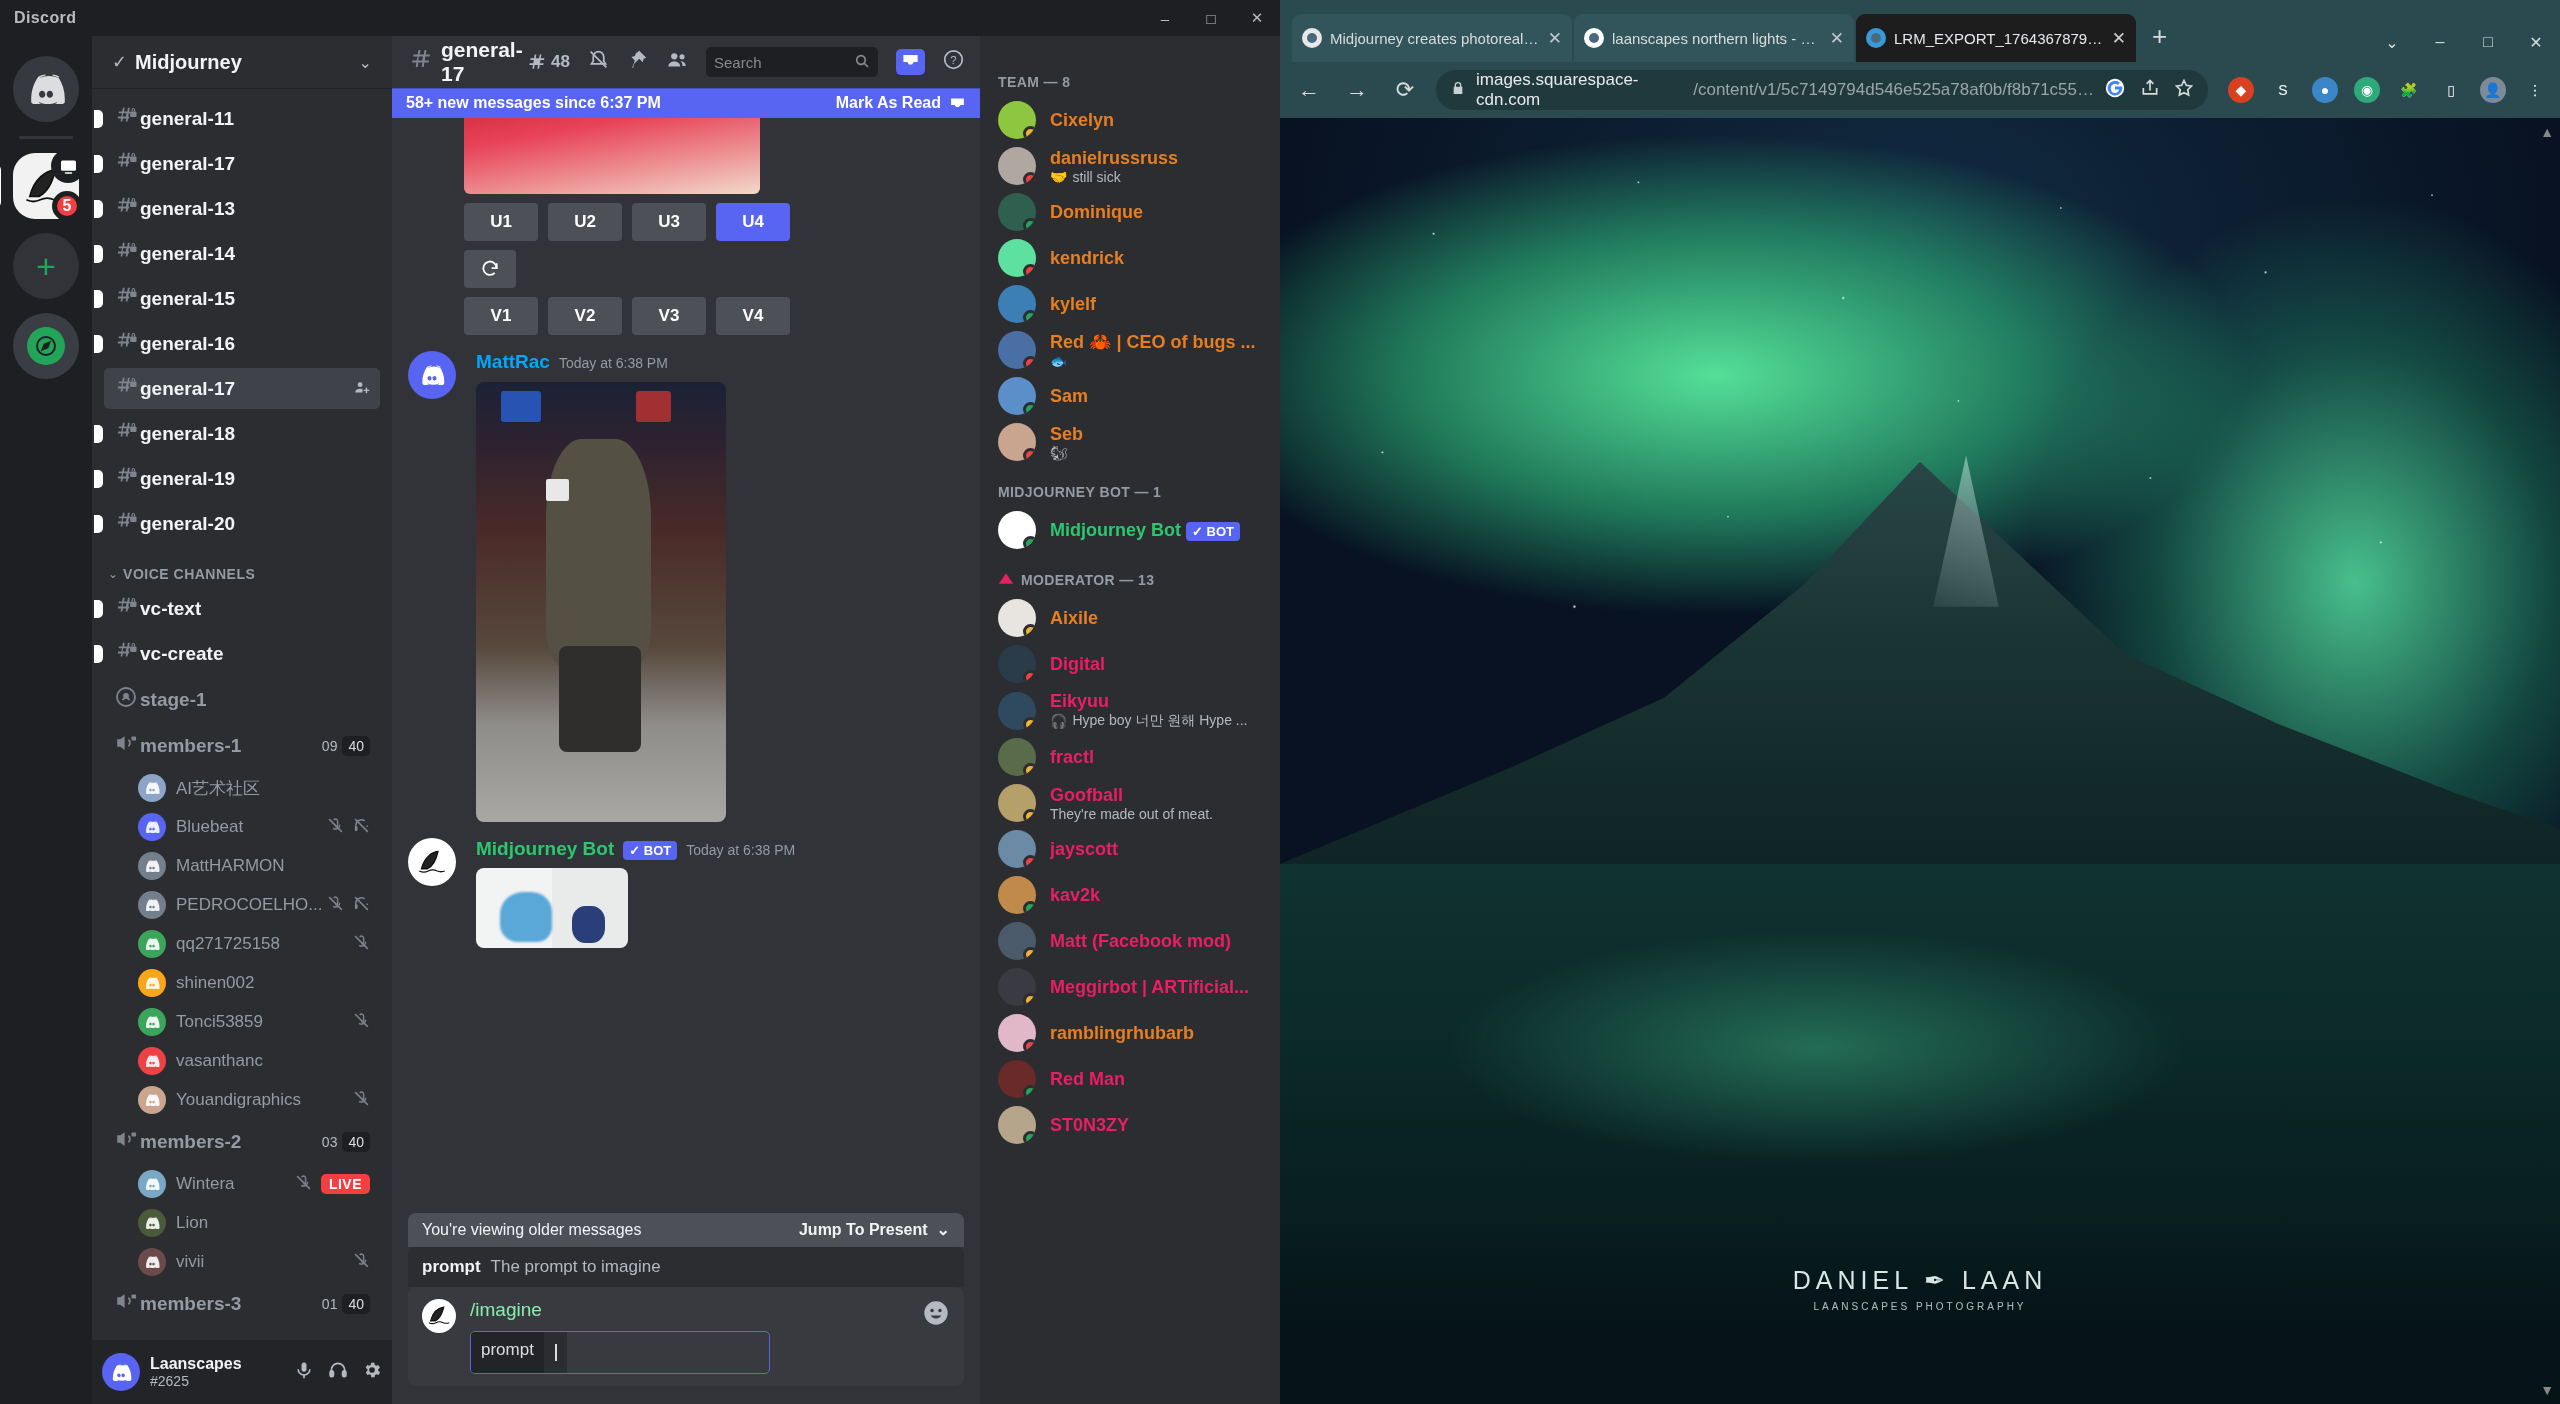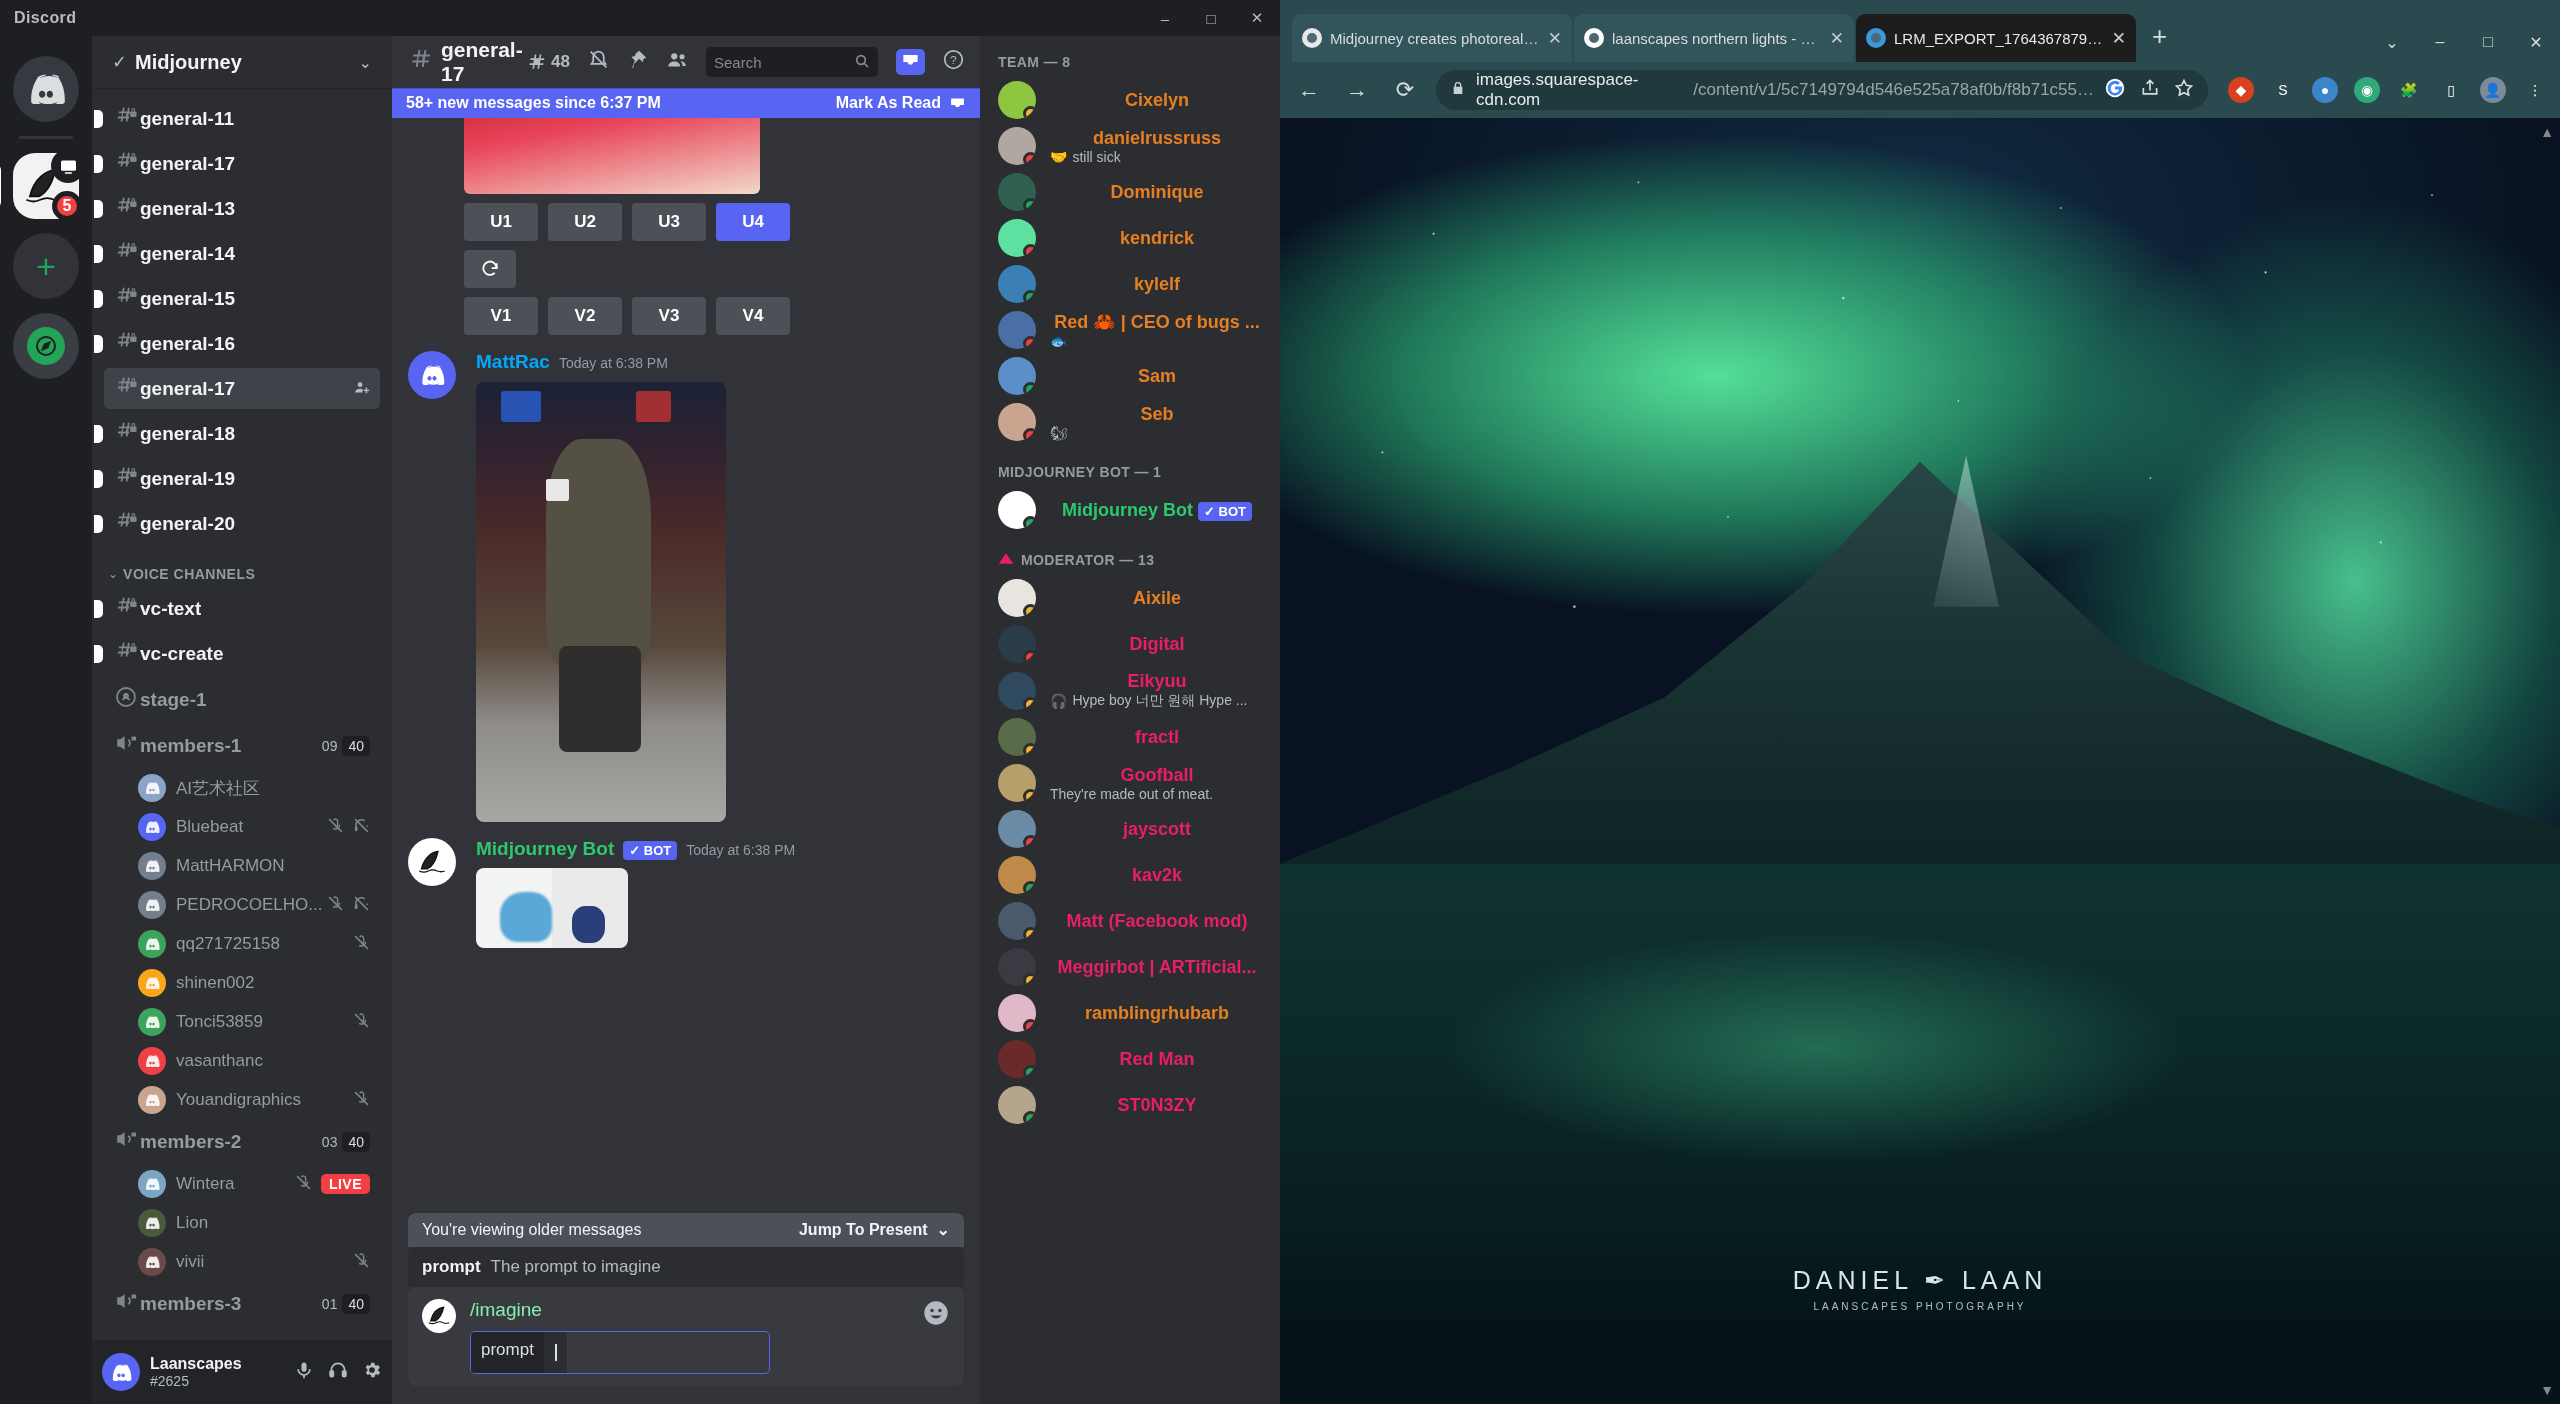--- a/index.html
+++ b/index.html
@@ -203,21 +203,21 @@
   .comp-arg-key { background:#232428; color:#dbdee1; font-size:17px; padding: 8px 10px; flex-shrink:0;}
   .comp-arg-val { background:#2b2d31; color:#dbdee1; font-size:17px; padding: 8px 10px;
                   word-break: break-all; line-height:1.5; }
   .caret { display:inline-block; width:2px; height:17px; background:#dbdee1;
            vertical-align:-3px; margin-left:1px; }
   .comp-emoji { color:#b5bac1; font-size:26px; flex-shrink:0; }
 
   
   .member-sidebar {
     width: 300px; background:#2b2d31; flex-shrink:0; overflow:hidden;
-    text-align: center;
+    padding-top: 20px;
   }
   .mcat { color:#949ba4; font-size:14px; font-weight:bold; letter-spacing:.4px;
           padding: 18px 16px 8px 18px; display:flex; align-items:center; gap:7px; }
   .mrow { display:flex; align-items:center; padding: 3px 16px 3px 18px; margin-bottom:2px;
           border-radius:5px; cursor:pointer; }
   .mav { width:38px;height:38px;border-radius:50%;flex-shrink:0;margin-right:14px;
          position:relative; display:flex;align-items:center;justify-content:center;
          font-size:15px;color:#fff; overflow:hidden;}
   .mav .st { position:absolute; right:-2px; bottom:-2px; width:15px;height:15px;border-radius:50%;
              border:3px solid #2b2d31; }

